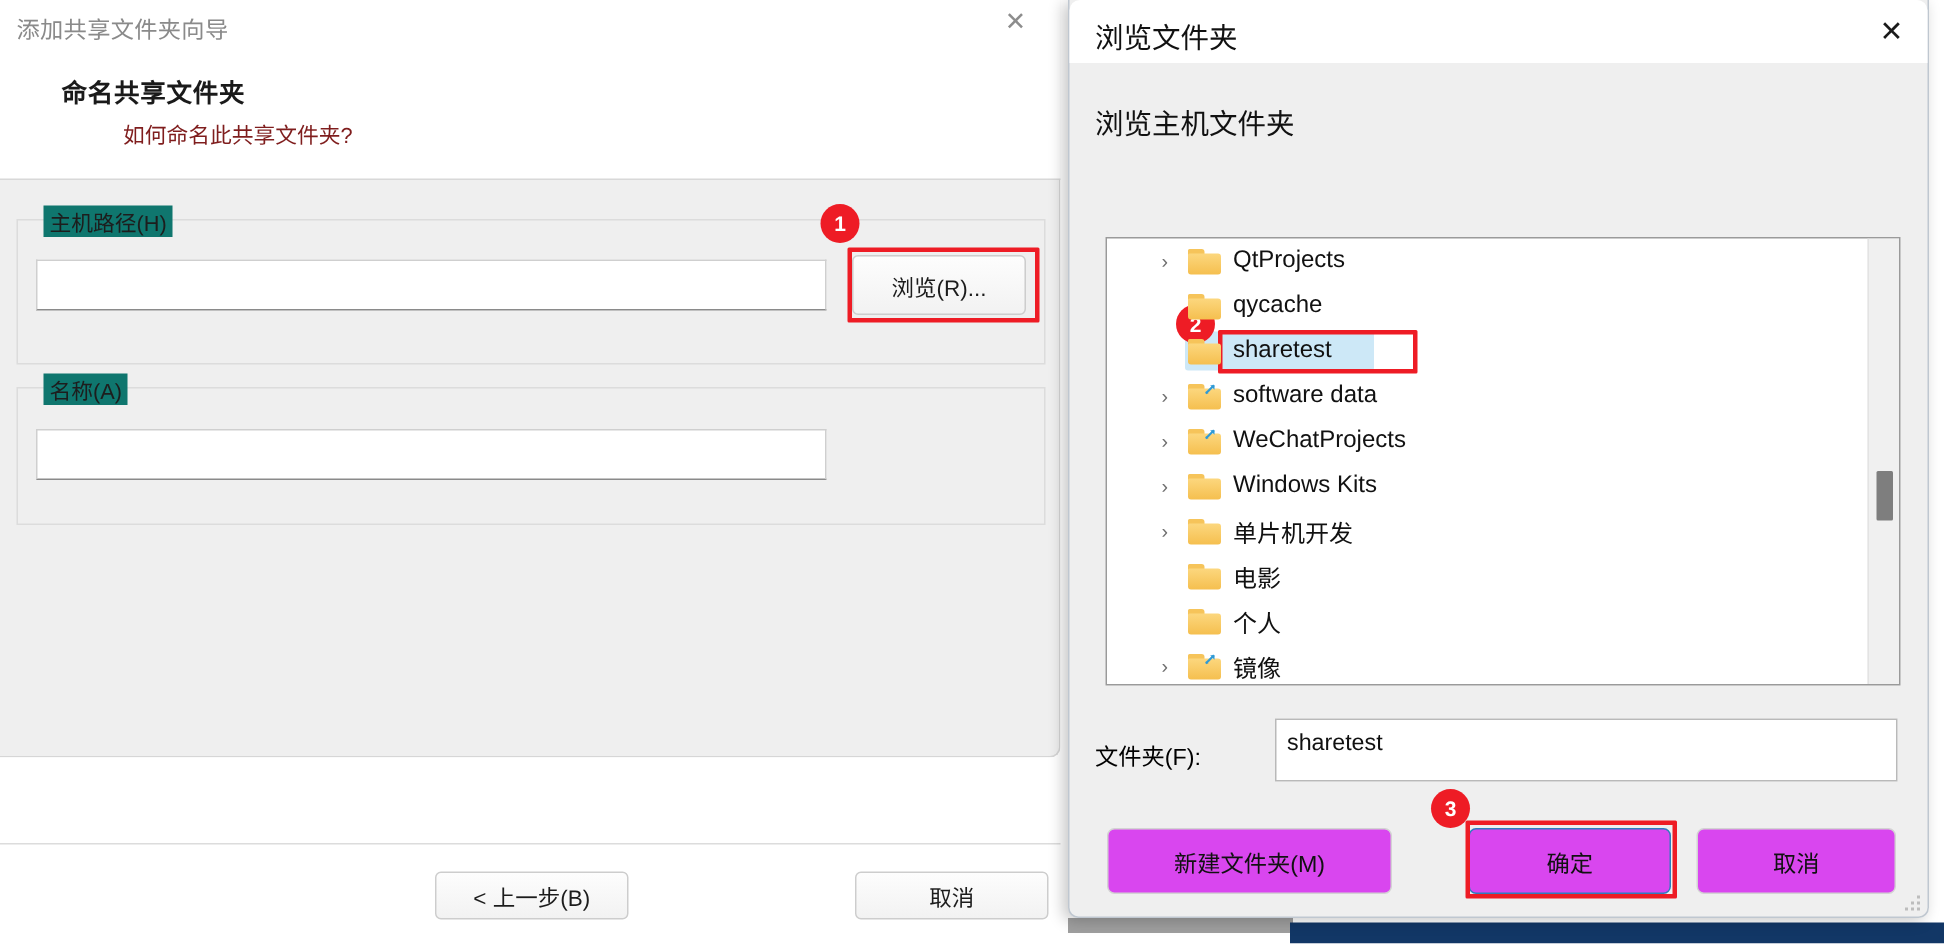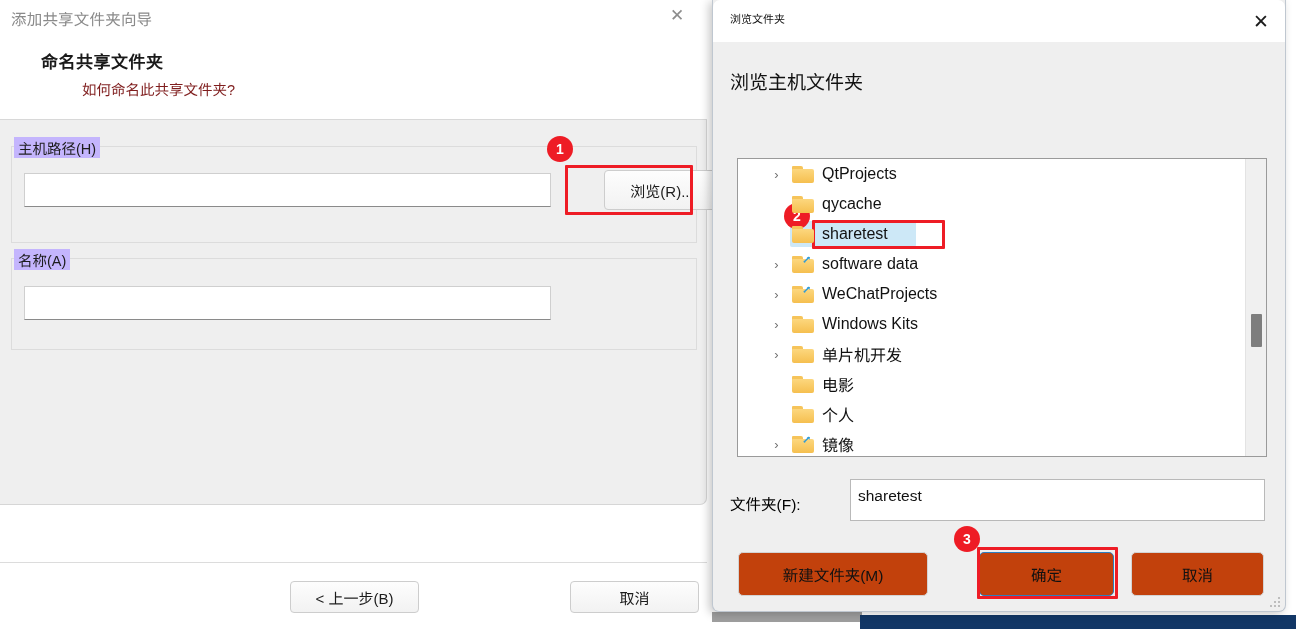--- a/index.html
+++ b/index.html
@@ -101,22 +101,22 @@
   
   .groupbox {
     position: absolute;
     border: 1px solid #dcdcdc;
     box-sizing: border-box;
     background: transparent;
   }
   .groupbox-label {
     position: absolute;
     top: -10px;
-    left: 2px;
-    background: #c4b5fd;
+    left: 17px;
+    background: #0f766e;
     padding: 0 4px;
     font-size: 14.5px;
     color: #1d1d1d;
   }
   #gb-host { left: 11px; top: 146px; width: 686px; height: 97px; }
   #gb-name { left: 11px; top: 258px; width: 686px; height: 92px; }
 
   .textfield {
     position: absolute;
     background: #ffffff;
@@ -142,21 +142,21 @@
     border-radius: 4px;
     box-sizing: border-box;
     font-size: 15px;
     color: #1c1c1c;
     display: flex;
     align-items: center;
     justify-content: center;
     cursor: default;
     white-space: nowrap;
   }
-  #btn-browse { left: 568px; top: 170px; width: 116px; height: 40px; margin-left: 36px; }
+  #btn-browse { left: 568px; top: 170px; width: 116px; height: 40px; }
 
   .wizard-sep {
     position: absolute;
     left: 0;
     top: 562px;
     width: 707px;
     height: 1px;
     background: #dcdcdc;
   }
   #btn-back   { left: 290px; top: 581px; width: 129px; height: 32px; }
@@ -183,21 +183,21 @@
     width: 572px;
     height: 42px;
     background: #ffffff;
     box-sizing: border-box;
     border-radius: 7px 7px 0 0;
   }
   .dialog-title {
     position: absolute;
     left: 17px;
     top: 10px;
-    font-size: 11px;
+    font-size: 19px;
     color: #111;
   }
   .dialog-close {
     position: absolute;
     right: 0px;
     top: 0px;
     width: 48px;
     height: 42px;
     display: flex;
     align-items: center;
@@ -336,21 +336,21 @@
     border: 1px solid #b9b9b9;
     border-bottom: 1px solid #b9b9b9;
     align-items: flex-start;
     padding-top: 7px;
     font-size: 15.5px;
   }
 
   
   .dbtn {
     position: absolute;
-    background: #c2410c;
+    background: #d946ef;
     border: 1px solid #d3d3d3;
     border-radius: 5px;
     box-sizing: border-box;
     font-size: 15.5px;
     color: #111;
     display: flex;
     align-items: center;
     justify-content: center;
     cursor: default;
     white-space: nowrap;

